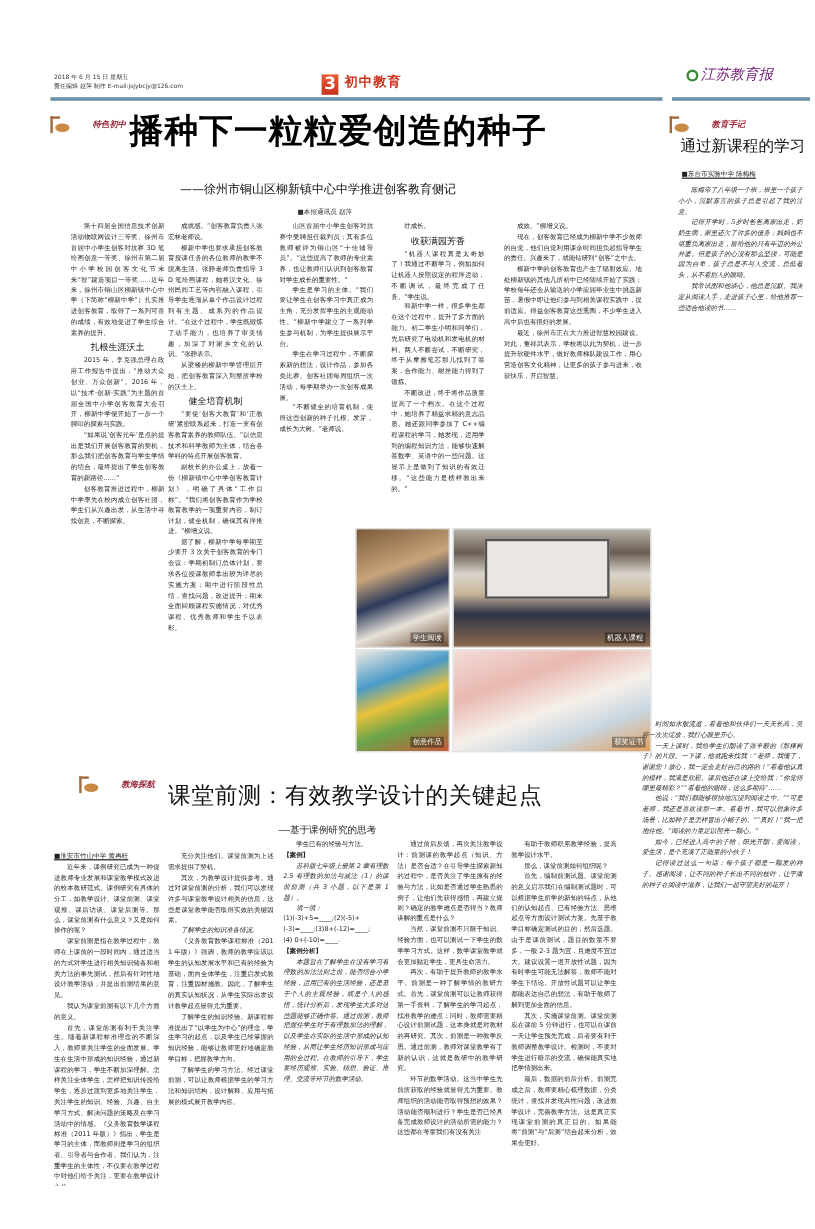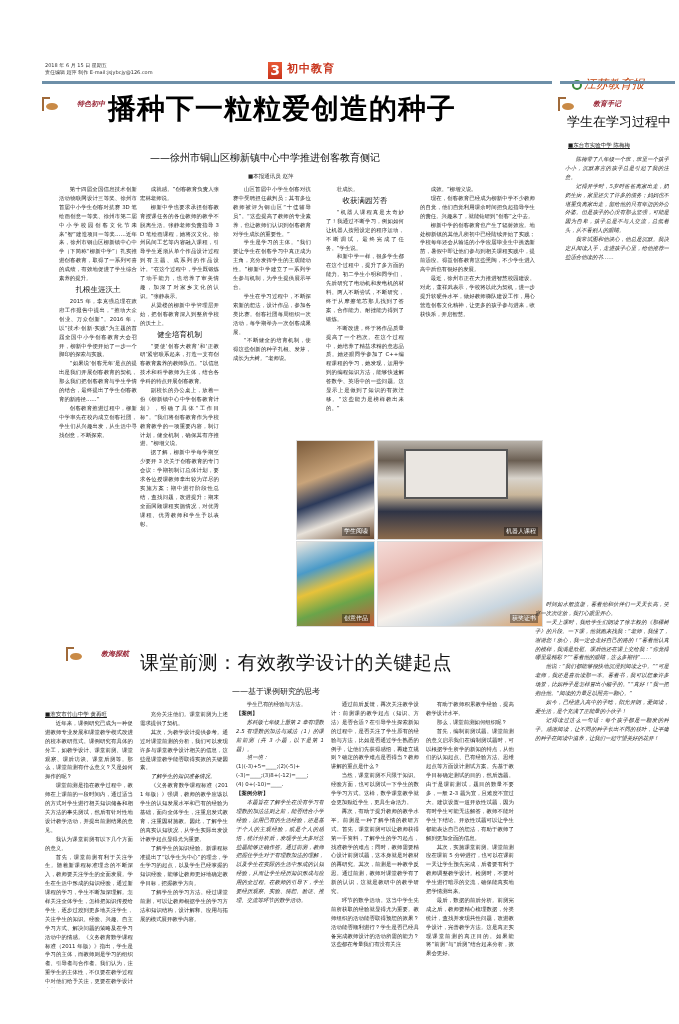--- a/index.html
+++ b/index.html
@@ -3,39 +3,39 @@
 <meta charset="utf-8">
 <style>
   html,body{margin:0;padding:0;background:#ffffff;}
   body{width:679px;height:1024px;position:relative;overflow:hidden;font-family:"DejaVu Sans",sans-serif;color:#222;}
   .abs{position:absolute;}
   .hdr-meta{left:45px;top:62px;font-size:5px;line-height:7px;color:#333;white-space:nowrap;}
   .hdr-rule{left:42px;top:81px;width:510px;height:3px;background:#6d8fa8;}
   .hdr-rule2{left:560px;top:81px;width:115px;height:3px;background:#6d8fa8;}
   .sec-box{left:268px;top:62px;width:14px;height:17px;background:linear-gradient(#e85a36,#c8341c);color:#fff;font-weight:bold;font-size:14px;line-height:17px;text-align:center;}
   .sec-title{left:287px;top:61px;font-size:11px;font-weight:bold;color:#c8341c;letter-spacing:1px;white-space:nowrap;}
-  .logo{left:572px;top:76px;font-size:12px;color:#c2410c;font-family:"DejaVu Serif",serif;white-space:nowrap;font-style:italic;}
+  .logo{left:572px;top:54px;font-size:12px;color:#701a75;font-family:"DejaVu Serif",serif;white-space:nowrap;font-style:italic;}
   .logo-e{display:inline-block;width:10px;height:10px;border:2px solid #3a8a3a;border-radius:50%;vertical-align:middle;margin-right:2px;box-sizing:border-box;}
   .kicker{display:flex;align-items:center;gap:21px;white-space:nowrap;}
   .kicker-icon{width:14px;height:14px;position:relative;}
   .kicker-icon .cap{position:absolute;left:0;top:0;width:8px;height:14px;border-left:2px solid #a06a3a;border-top:2px solid #a06a3a;box-sizing:border-box;}
   .kicker-icon .leaf{position:absolute;left:4px;top:6px;width:12px;height:7px;background:#c98a46;border-radius:50%;}
   .kicker-label{font-size:7px;color:#9b2a3a;font-weight:bold;font-style:italic;}
   .title1{left:108px;top:90px;font-size:28px;font-weight:900;letter-spacing:1px;color:#000;white-space:nowrap;font-family:"DejaVu Sans",sans-serif;}
   .sub1{left:150px;top:136px;font-size:10px;color:#111;white-space:nowrap;margin-top:15px;}
   .byline1{left:248px;top:173px;font-size:5.5px;color:#333;white-space:nowrap;}
   .col{font-size:5.4px;line-height:8.9px;color:#1e1e1e;text-align:justify;text-indent:2em;word-break:break-all;overflow:hidden;}
   .col p{margin:0;}
   .subhead{text-align:center;font-size:7.5px;line-height:14px;text-indent:0;color:#111;}
   .photo{overflow:hidden;border:1px solid #ddd;}
   .photo .cap{position:absolute;right:4px;bottom:3px;font-size:6px;color:#fff;background:rgba(0,0,0,.35);padding:0 2px;}
   .rt-title{left:567px;top:113px;font-size:13px;color:#111;white-space:nowrap;}
   .rt-author{left:568px;top:142px;font-size:5.5px;color:#222;text-decoration:underline;white-space:nowrap;}
   .title2{left:140px;top:650px;font-size:19px;color:#111;white-space:nowrap;letter-spacing:0.5px;}
-  .sub2{left:232px;top:686px;font-size:8px;color:#222;white-space:nowrap;}
+  .sub2{left:232px;top:686px;font-size:8px;color:#222;white-space:nowrap;font-family:Liberation Mono, monospace;}
   .author2{font-size:5.5px;text-decoration:underline;text-indent:0;}
   .case{text-indent:0;font-weight:bold;}
   .ital{font-style:italic;}
 </style>
 </head>
 <body>
 
 <div class="abs hdr-meta">
   <div>2018 年 6 月 15 日   星期五</div>
   <div>责任编辑 赵萍  制作 E-mail:jsjybcjy@126.com</div>
@@ -107,21 +107,21 @@
   <span class="cap">获奖证书</span>
 </div>
 
 <div class="abs kicker" style="left:558px;top:97px;">
   <div class="kicker-icon">
       <div class="cap"></div>
       <div class="leaf"></div>
     </div>
   <span class="kicker-label">教育手记</span>
 </div>
-<div class="abs rt-title">学生在学习过程中</div>
+<div class="abs rt-title">通过新课程的学习</div>
 <div class="abs rt-author">■东台市实验中学   陈梅梅</div>
 <div class="abs col" style="left:565px;top:155px;width:104px;height:440px;font-style:italic;font-family:'DejaVu Serif',serif;">
   <p>陈梅带了八年级一个班，班里一个孩子小小，沉默寡言的孩子总是引起了我的注意。</p>
   <p>记得开学时，5岁时爸爸离家出走，奶奶生病，家里还欠了许多的债务；妈妈也不堪重负离家出走，留给他的只有年迈的外公外婆。但是孩子的心没有那么坚强，可能是因为自卑，孩子总是不与人交流，总低着头，从不看别人的眼睛。</p>
   <p>我常试图和他谈心，他总是沉默。我决定从阅读入手，走进孩子心里，给他推荐一些适合他读的书……</p>
 </div>
 
 <div class="abs kicker" style="left:42px;top:647px;padding-left:24px;">
   <div class="kicker-icon">
       <div class="cap"></div>

